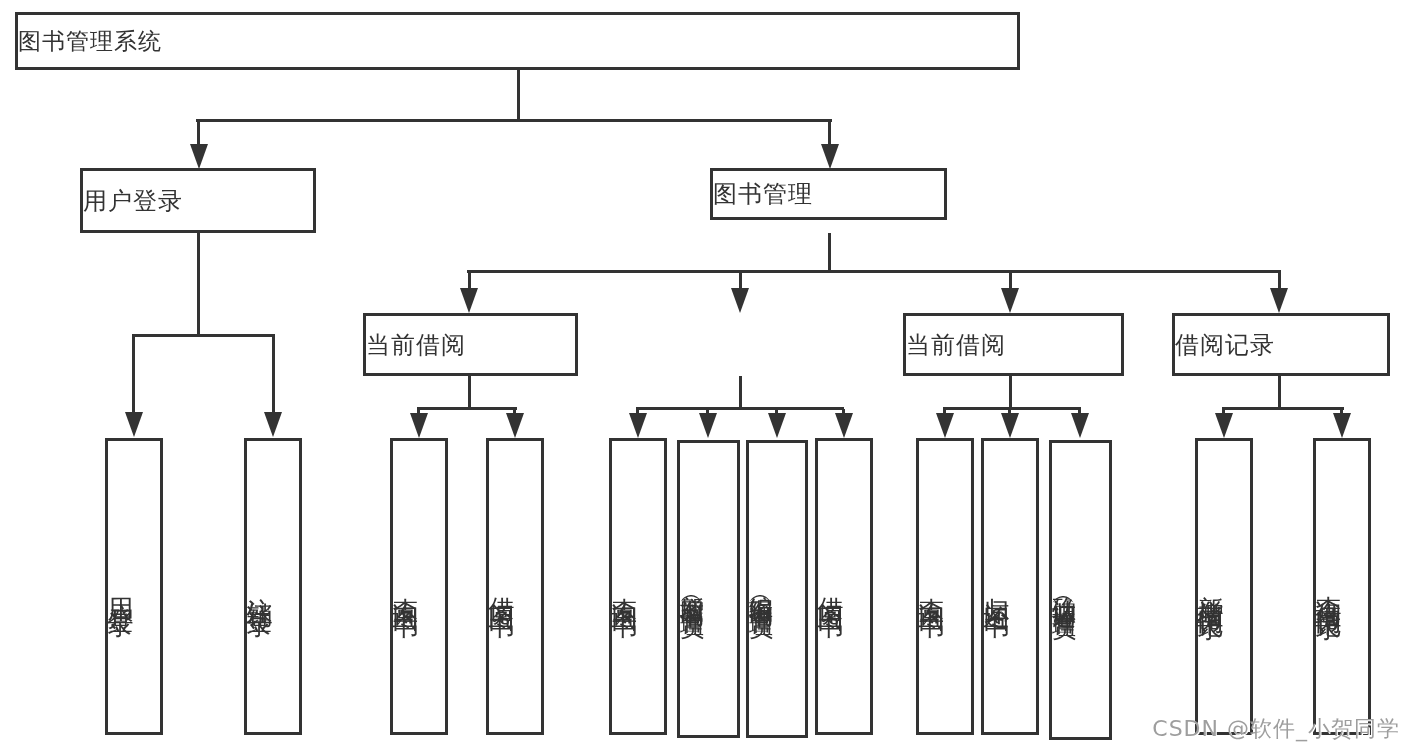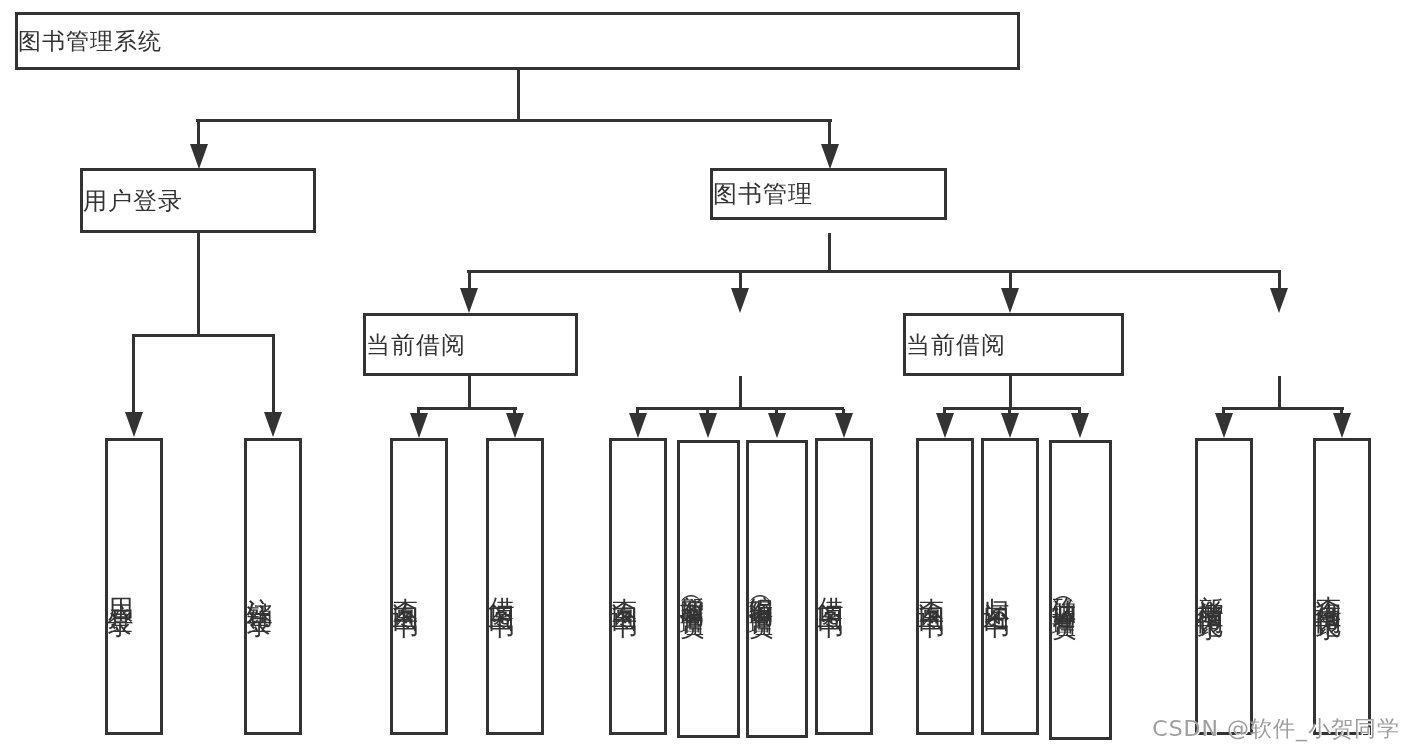--- a/index.html
+++ b/index.html
@@ -69,20 +69,23 @@
   <div class="ar" style="left:460px;top:288px;"></div>
   <div class="ar" style="left:731px;top:288px;"></div>
   <div class="ar" style="left:1001px;top:288px;"></div>
   <div class="ar" style="left:1270px;top:288px;"></div>
 
   <div class="box" style="left:363px;top:313px;width:215px;height:63px;">
     <span class="hlabel">当前借阅</span>
   </div>
   <div class="box" style="left:903px;top:313px;width:221px;height:63px;">
     <span class="hlabel">当前借阅</span>
+  </div>
+  <div class="box" style="left:1172px;top:313px;width:218px;height:63px;">
+    <span class="hlabel">借阅记录</span>
   </div>
 
   <div class="vl" style="left:468px;top:376px;height:33px;"></div>
   <div class="vl" style="left:739px;top:376px;height:33px;"></div>
   <div class="vl" style="left:1009px;top:376px;height:33px;"></div>
   <div class="vl" style="left:1278px;top:376px;height:33px;"></div>
 
   <div class="hl" style="left:417px;top:407px;width:100px;"></div>
   <div class="hl" style="left:636px;top:407px;width:208px;"></div>
   <div class="hl" style="left:943px;top:407px;width:138px;"></div>

